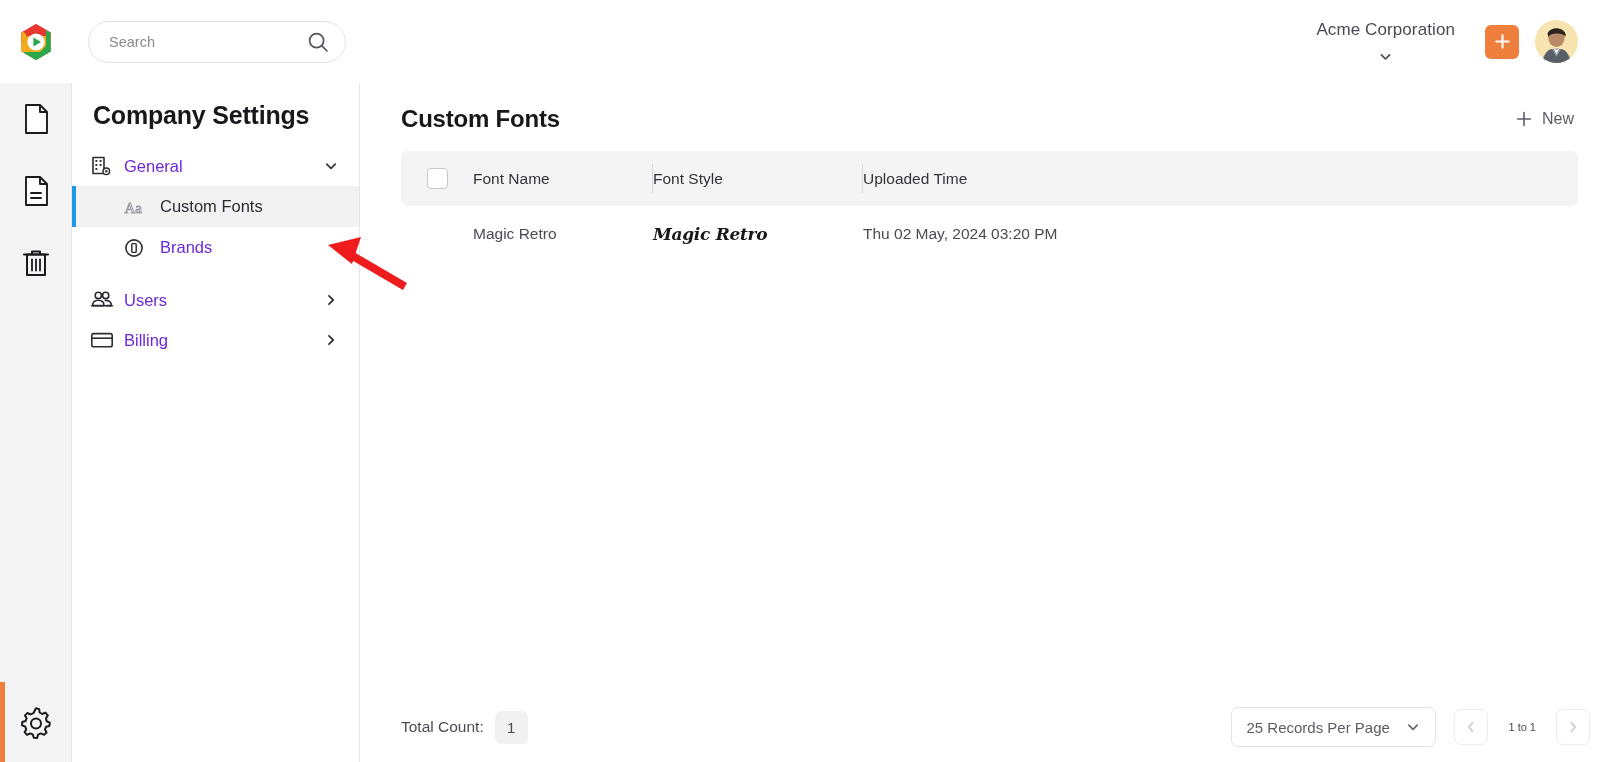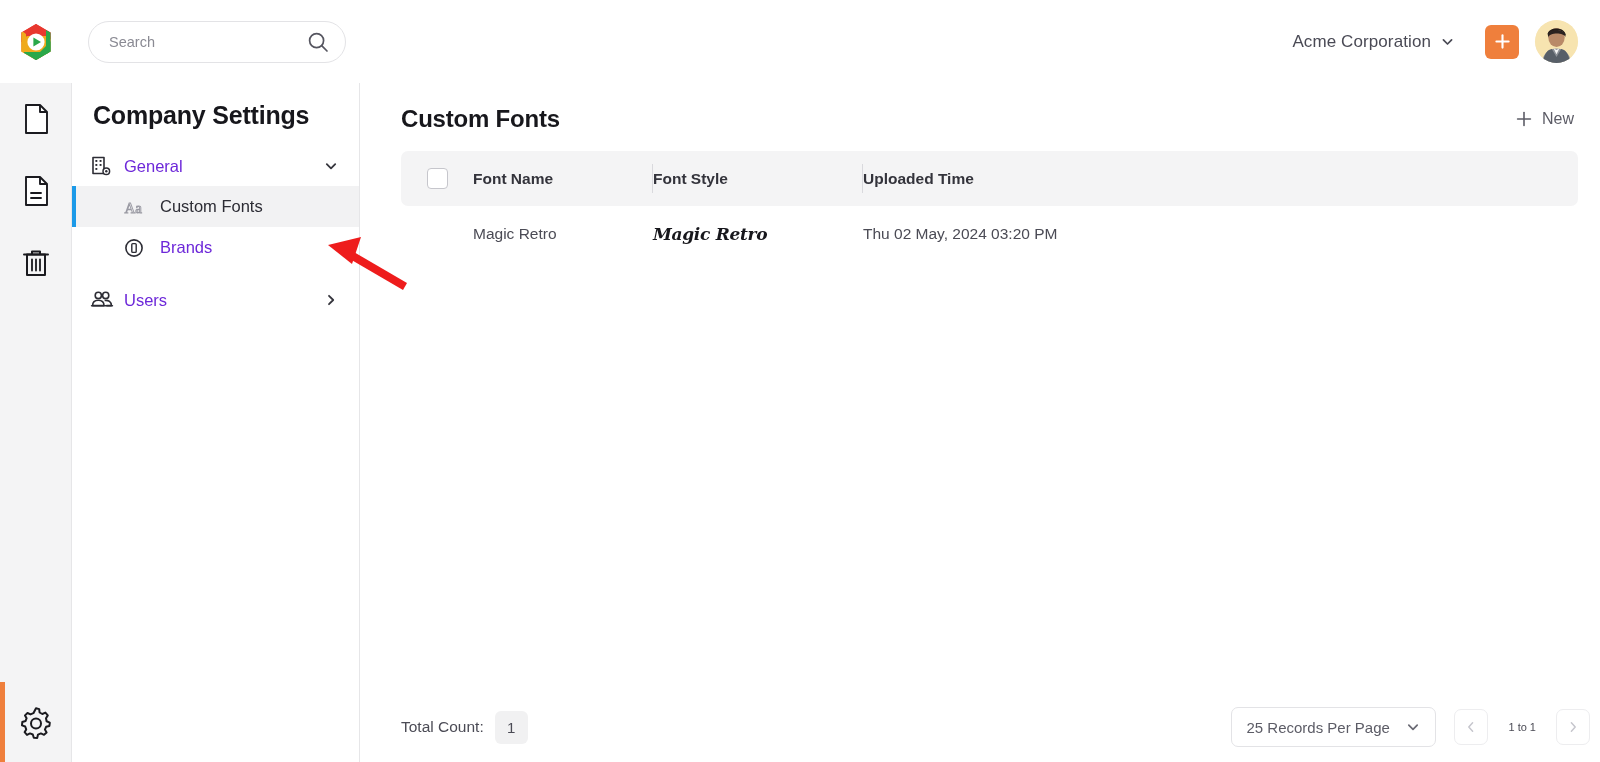--- a/index.html
+++ b/index.html
@@ -81,20 +81,21 @@
     gap: 0px;
     padding-right: 22px;
   }
 
   .org-select {
     display: flex;
     align-items: center;
     gap: 9px;
     cursor: pointer;
     padding: 6px 6px;
+    flex-direction: column;
   }
   .org-name {
     font-size: 17px;
     color: #4a4a55;
     letter-spacing: .1px;
   }
 
   .plus-btn {
     width: 34px;
     height: 34px;
@@ -274,21 +275,21 @@
   .thead {
     display: flex;
     align-items: center;
     height: 55px;
     background: #f4f4f5;
     border-radius: 7px;
   }
   .th {
     font-size: 15.5px;
     color: #33333b;
-    font-weight: 700;
+    font-weight: 400;
     display: flex;
     align-items: center;
     height: 55px;
     position: relative;
   }
   .col-check { width: 72px; justify-content: center; flex: 0 0 72px; }
   .col-name  { width: 180px; flex: 0 0 180px; }
   .col-style { width: 210px; flex: 0 0 210px; }
   .col-time  { flex: 1 1 auto; }
 
@@ -601,20 +602,34 @@
           </svg>
         </span>
         <span class="nav-label">Users</span>
         <span class="nav-chev">
           <svg width="16" height="16" viewBox="0 0 16 16">
             <polyline points="6,3.8 10.2,8 6,12.2" fill="none" stroke="#35353d" stroke-width="1.8" stroke-linecap="round" stroke-linejoin="round"></polyline>
           </svg>
         </span>
       </div>
 
+      <div class="nav-group-head">
+        <span class="nav-ico">
+          <svg width="24" height="20" viewBox="0 0 24 20">
+            <rect x="1.8" y="3.6" width="20.4" height="13.2" rx="1.8" fill="none" stroke="#2c2c34" stroke-width="1.6"></rect>
+            <line x1="1.8" y1="8.2" x2="22.2" y2="8.2" stroke="#2c2c34" stroke-width="1.6"></line>
+          </svg>
+        </span>
+        <span class="nav-label">Billing</span>
+        <span class="nav-chev">
+          <svg width="16" height="16" viewBox="0 0 16 16">
+            <polyline points="6,3.8 10.2,8 6,12.2" fill="none" stroke="#35353d" stroke-width="1.8" stroke-linecap="round" stroke-linejoin="round"></polyline>
+          </svg>
+        </span>
+      </div>
 
     </div>
   </div>
 
   <div class="main">
 
     <div class="main-head">
       <div class="page-title">Custom Fonts</div>
       <button class="new-btn">
         <span style="display:flex;">

